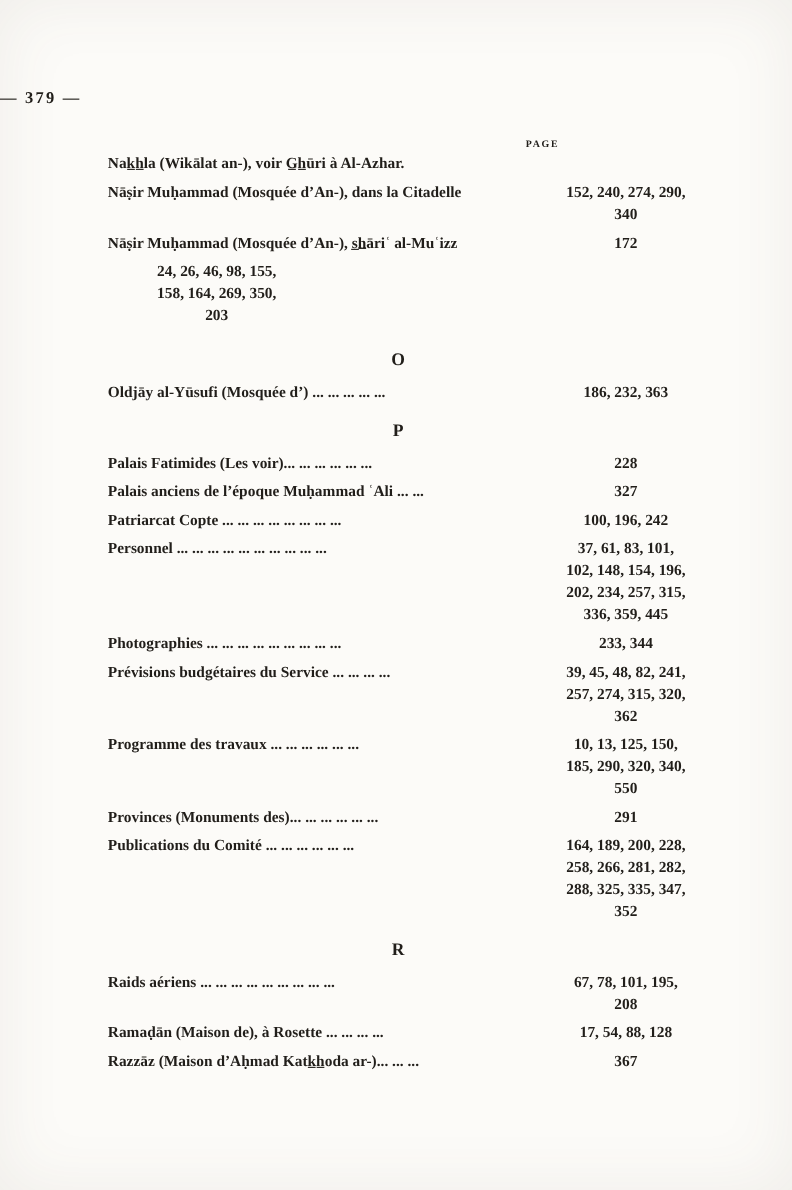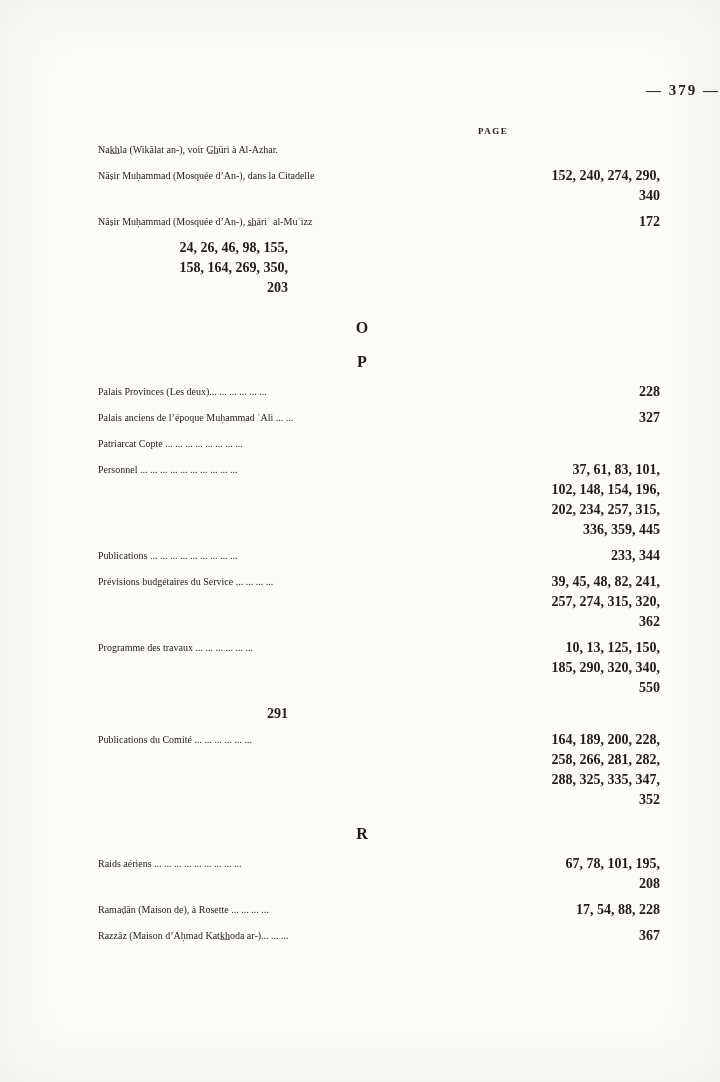--- a/index.html
+++ b/index.html
@@ -12,21 +12,21 @@
     font-family: "Liberation Serif", "DejaVu Serif", serif;
     color: #211e1a;
     overflow: hidden;
     box-shadow: inset 0 0 60px rgba(90,80,60,0.08);
   }
   .folio {
     position: absolute;
     top: 82px;
     left: 0;
     width: 100%;
-    text-align: right;
+    text-align: left;
     font-size: 15px;
     font-weight: bold;
     letter-spacing: 2px;
   }
   .content {
     position: absolute;
     top: 126px;
     left: 98px;
     width: 562px;
   }
@@ -42,28 +42,28 @@
     font-weight: bold;
     letter-spacing: 1.5px;
   }
   .row {
     display: flex;
     align-items: flex-start;
     margin-bottom: 6px;
   }
   .entry-text {
     width: 372px;
-    font-size: 10px;
+    font-size: 14px;
     line-height: 20px;
-    font-weight: 400;
+    font-weight: 700;
   }
   .entry-pages {
     width: 182px;
     margin-left: 8px;
-    text-align: right;
+    text-align: center;
     font-size: 14px;
     line-height: 20px;
     font-weight: 600;
     white-space: pre-line;
   }
   .section-letter {
     width: 100%;
     text-align: center;
     font-size: 16px;
     font-weight: bold;
@@ -106,65 +106,71 @@
       <div class="entry-pages">24, 26, 46, 98, 155,
 158, 164, 269, 350,
 203</div>
     </div>
 
     <div class="row">
     </div>
 
     <div class="section-letter">O</div>
 
+    <div class="row">
+      <div class="entry-text">Oldjāy al-Yūsufi (Mosquée d’) ... ... ... ... ...</div>
+      <div class="entry-pages">186, 232, 363</div>
+    </div>
 
     <div class="section-letter">P</div>
 
     <div class="row">
-      <div class="entry-text">Palais Provinces (Les deux)... ... ... ... ... ...</div>
+      <div class="entry-text">Palais Fatimides (Les voir)... ... ... ... ... ...</div>
       <div class="entry-pages">228</div>
     </div>
 
     <div class="row">
       <div class="entry-text">Palais anciens de l’époque Muḥammad ʿAli ... ...</div>
       <div class="entry-pages">327</div>
     </div>
 
     <div class="row">
       <div class="entry-text">Patriarcat Copte ... ... ... ... ... ... ... ...</div>
+      <div class="entry-pages">100, 196, 242</div>
     </div>
 
     <div class="row">
       <div class="entry-text">Personnel ... ... ... ... ... ... ... ... ... ...</div>
       <div class="entry-pages">37, 61, 83, 101,
 102, 148, 154, 196,
 202, 234, 257, 315,
 336, 359, 445</div>
     </div>
 
     <div class="row">
-      <div class="entry-text">Publications ... ... ... ... ... ... ... ... ...</div>
+      <div class="entry-text">Photographies ... ... ... ... ... ... ... ... ...</div>
       <div class="entry-pages">233, 344</div>
     </div>
 
     <div class="row">
       <div class="entry-text">Prévisions budgétaires du Service ... ... ... ...</div>
       <div class="entry-pages">39, 45, 48, 82, 241,
 257, 274, 315, 320,
 362</div>
     </div>
 
     <div class="row">
       <div class="entry-text">Programme des travaux ... ... ... ... ... ...</div>
       <div class="entry-pages">10, 13, 125, 150,
 185, 290, 320, 340,
 550</div>
     </div>
 
     <div class="row">
+      <div class="entry-text">Provinces (Monuments des)... ... ... ... ... ...</div>
       <div class="entry-pages">291</div>
     </div>
 
     <div class="row">
       <div class="entry-text">Publications du Comité ... ... ... ... ... ...</div>
       <div class="entry-pages">164, 189, 200, 228,
 258, 266, 281, 282,
 288, 325, 335, 347,
 352</div>
     </div>
@@ -172,21 +178,21 @@
     <div class="section-letter">R</div>
 
     <div class="row">
       <div class="entry-text">Raids aériens ... ... ... ... ... ... ... ... ...</div>
       <div class="entry-pages">67, 78, 101, 195,
 208</div>
     </div>
 
     <div class="row">
       <div class="entry-text">Ramaḍān (Maison de), à Rosette ... ... ... ...</div>
-      <div class="entry-pages">17, 54, 88, 228</div>
+      <div class="entry-pages">17, 54, 88, 128</div>
     </div>
 
     <div class="row">
       <div class="entry-text">Razzāz (Maison d’Aḥmad Katk̲h̲oda ar-)... ... ...</div>
       <div class="entry-pages">367</div>
     </div>
 
   </div>
 </div>
 

